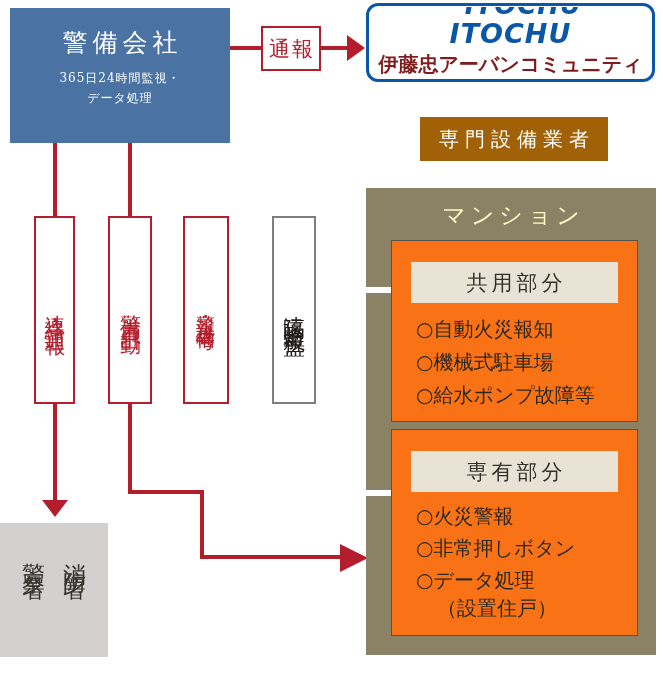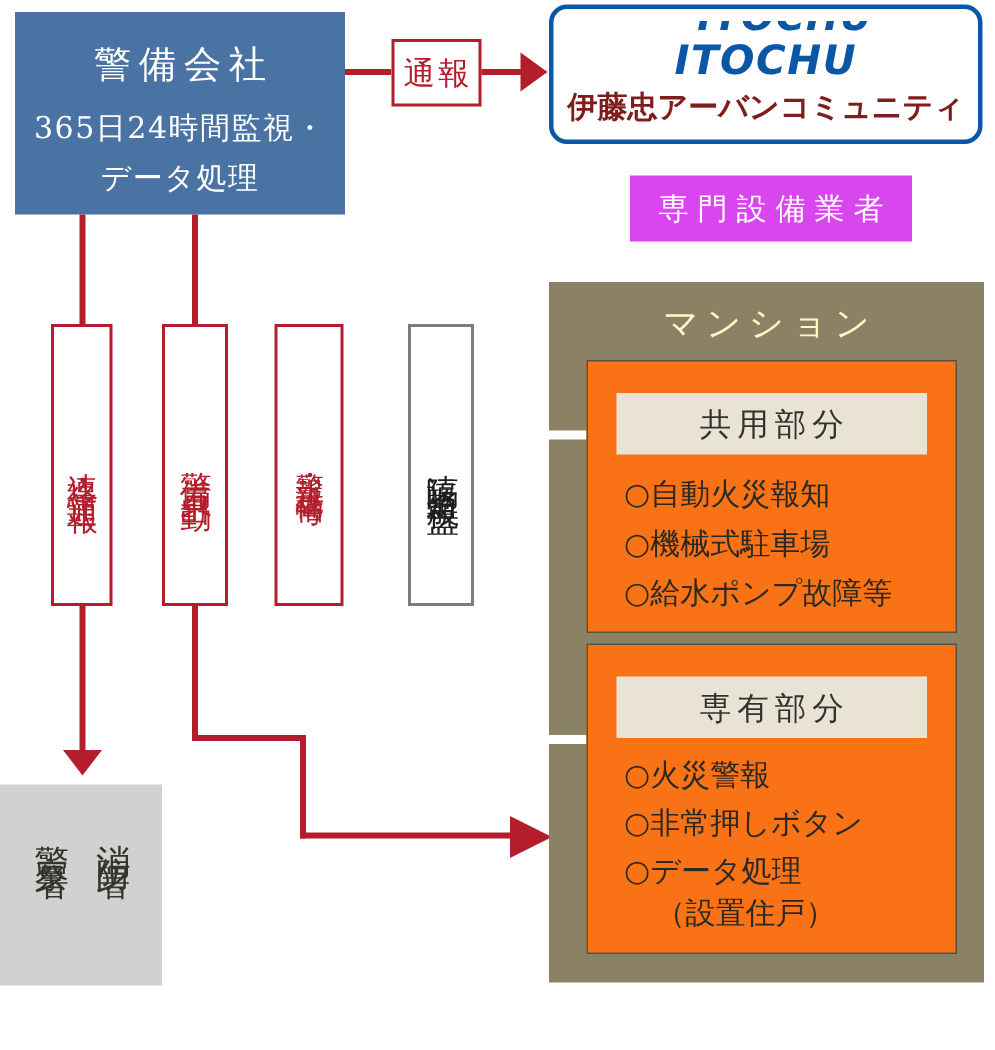--- a/index.html
+++ b/index.html
@@ -7,60 +7,60 @@
     position:relative;width:663px;height:700px;background:#ffffff;
     font-family:"DejaVu Serif","Liberation Serif",serif;
     overflow:hidden;
   }
   
   .sec-box{
     position:absolute;left:10px;top:8px;width:220px;height:135px;
     background:#4a72a2;color:#ffffff;text-align:center;
   }
   .sec-title{font-size:25px;letter-spacing:5px;text-indent:5px;margin-top:18px;}
-  .sec-sub{font-size:20px;line-height:1.65;margin-top:10px;letter-spacing:1px;}
+  .sec-sub{font-size:12px;line-height:1.65;margin-top:10px;letter-spacing:1px;}
   
   .line{position:absolute;background:#b41e2c;}
   .tsuho-box{
     position:absolute;left:261px;top:26px;width:60px;height:45px;
     background:#ffffff;border:2px solid #b41e2c;box-sizing:border-box;
     display:flex;align-items:center;justify-content:center;
     color:#b41e2c;font-size:21px;letter-spacing:2px;text-indent:2px;
   }
   .arrow-right{
     position:absolute;width:0;height:0;
     border-top:13px solid transparent;border-bottom:13px solid transparent;
     border-left:18px solid #b41e2c;
   }
   .arrow-down{
     position:absolute;width:0;height:0;
     border-left:13px solid transparent;border-right:13px solid transparent;
     border-top:17px solid #b41e2c;
   }
   
   .itochu-box{
-    position:absolute;left:366px;top:3px;width:289px;height:93px;
+    position:absolute;left:366px;top:3px;width:289px;height:79px;
     background:#ffffff;border:3px solid #0a57a8;border-radius:12px;
     box-sizing:border-box;display:flex;flex-direction:column;
     align-items:center;justify-content:center;
   }
   .itochu-logo{display:flex;flex-direction:column;align-items:center;
     color:#0a57a8;font-family:"DejaVu Sans","Liberation Sans",sans-serif;
     font-weight:bold;font-style:italic;line-height:1;}
   .logo-echo{height:13px;overflow:hidden;margin-left:26px;}
   .logo-echo span{display:block;font-size:26px;margin-top:-15px;letter-spacing:1px;}
   .logo-main{font-size:27px;letter-spacing:1px;}
   .itochu-name{
     font-family:"DejaVu Sans","Liberation Sans",sans-serif;
     font-weight:bold;font-size:20px;color:#7f1d1d;margin-top:4px;letter-spacing:0px;
   }
   
   .senmon-box{
     position:absolute;left:420px;top:117px;width:188px;height:44px;
-    background:#d946ef;color:#ffffff;display:flex;align-items:center;justify-content:center;
+    background:#a16207;color:#ffffff;display:flex;align-items:center;justify-content:center;
     font-size:20px;letter-spacing:6px;text-indent:6px;
   }
   
   .vbox{
     position:absolute;top:216px;height:188px;background:#ffffff;
     box-sizing:border-box;display:flex;align-items:center;justify-content:center;
   }
   .vbox .vtext{
     writing-mode:vertical-rl;text-orientation:upright;
     letter-spacing:5px;line-height:1;

